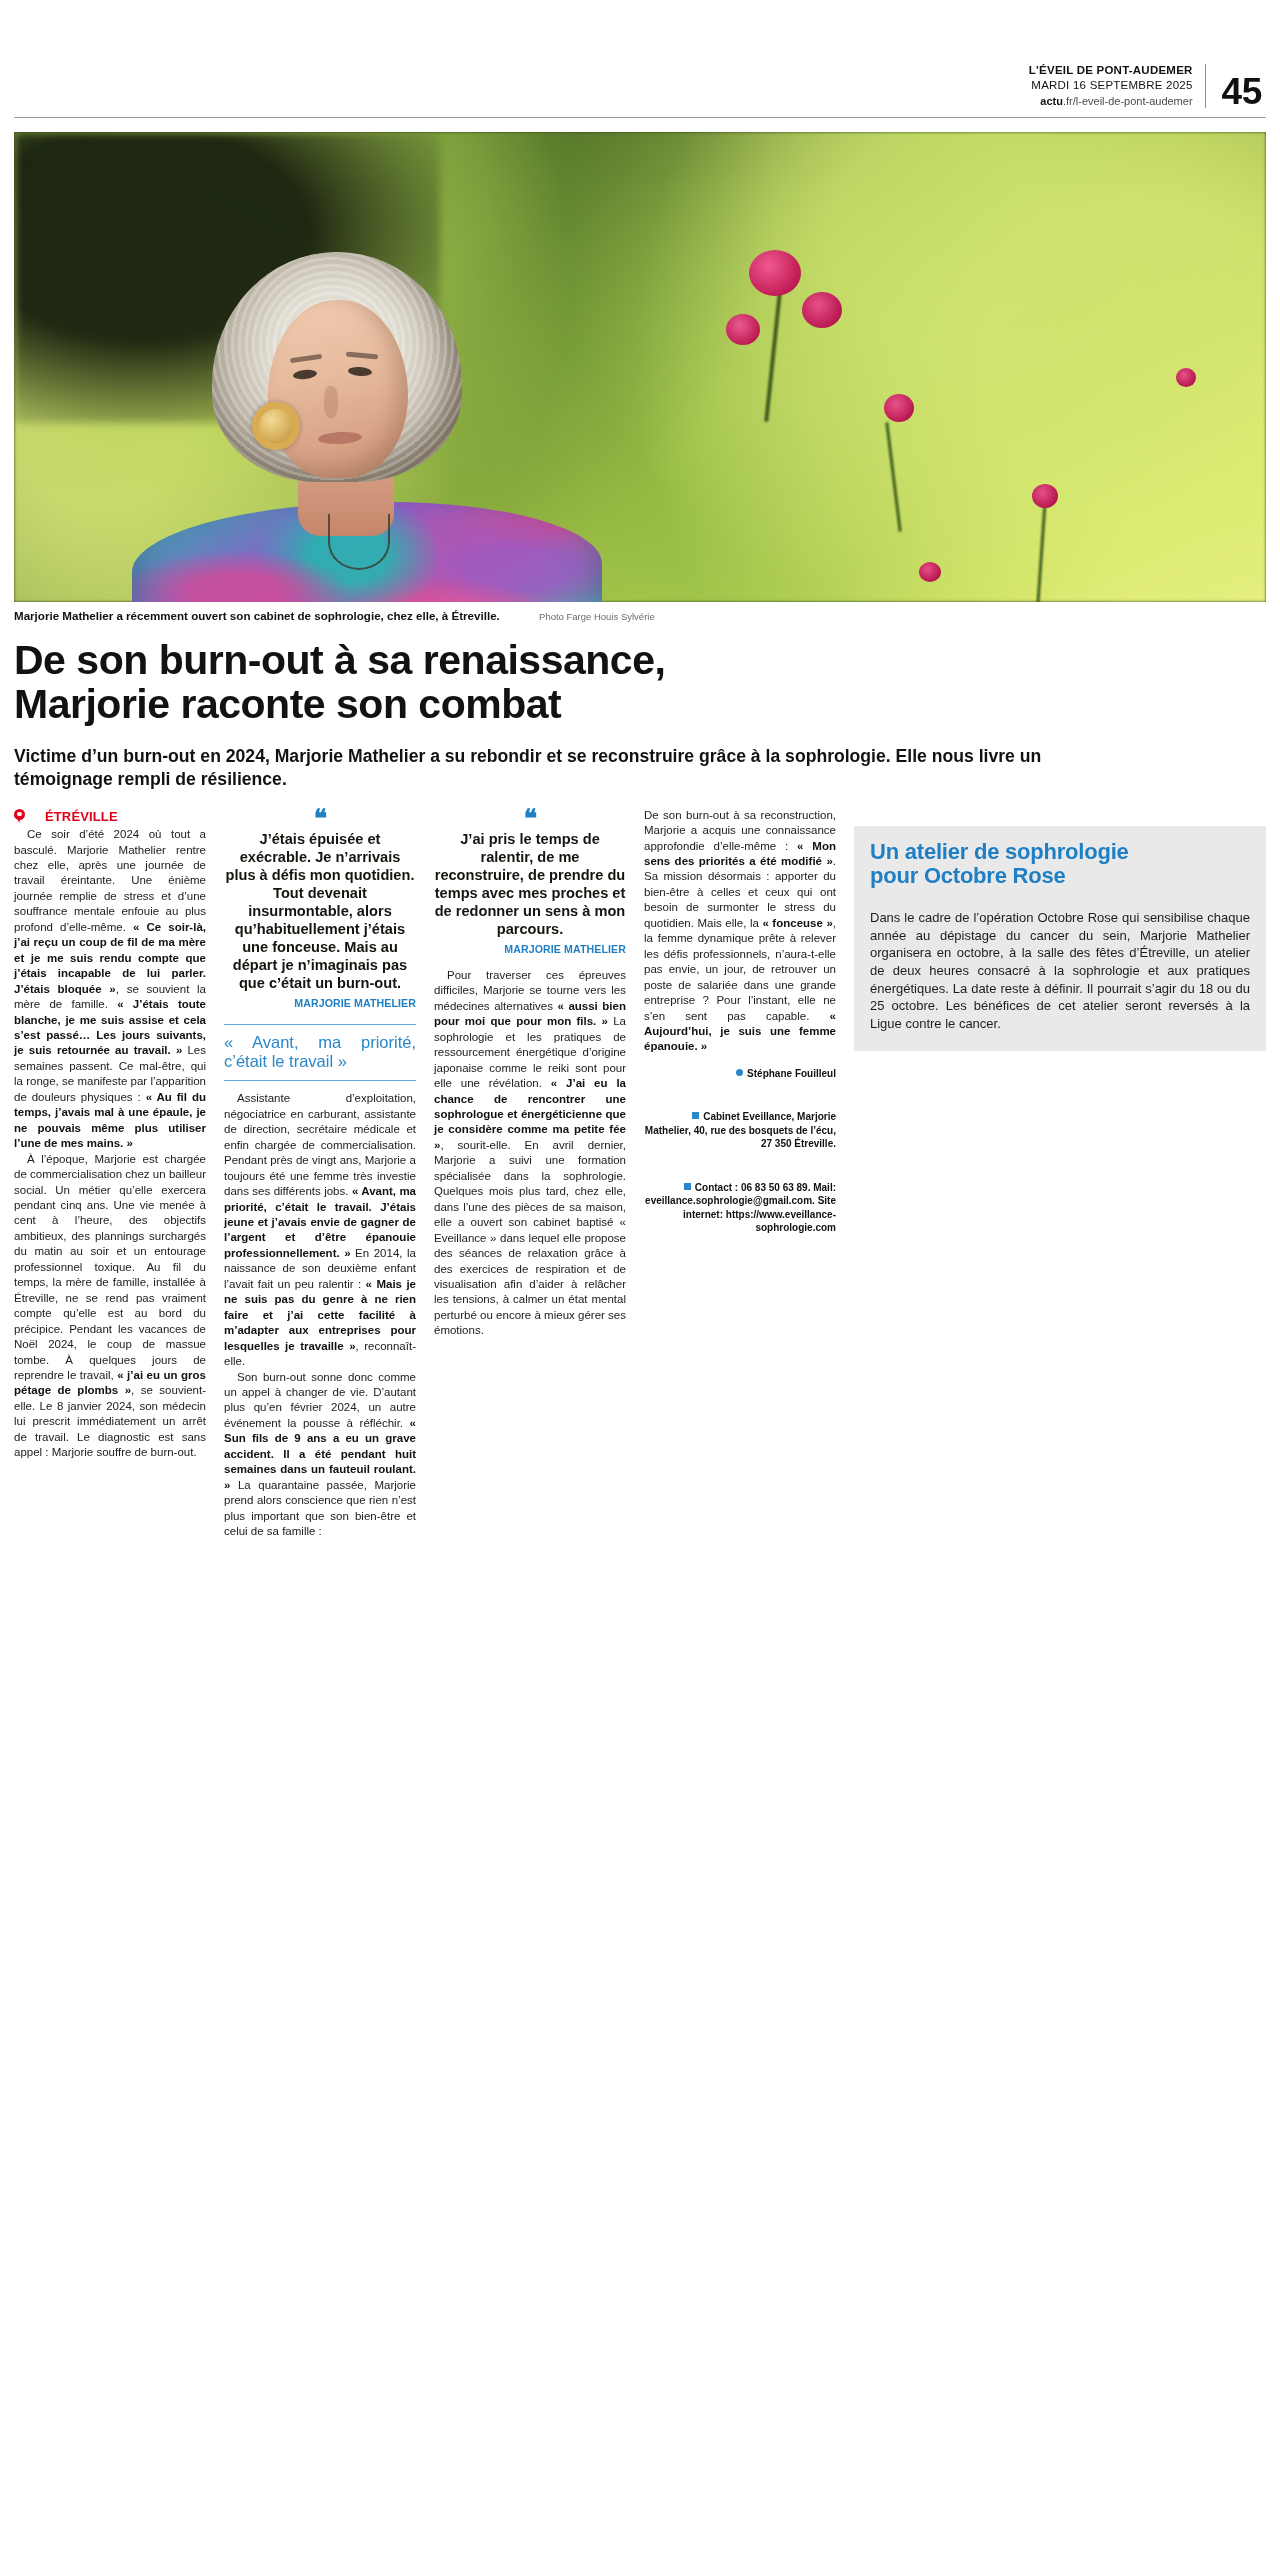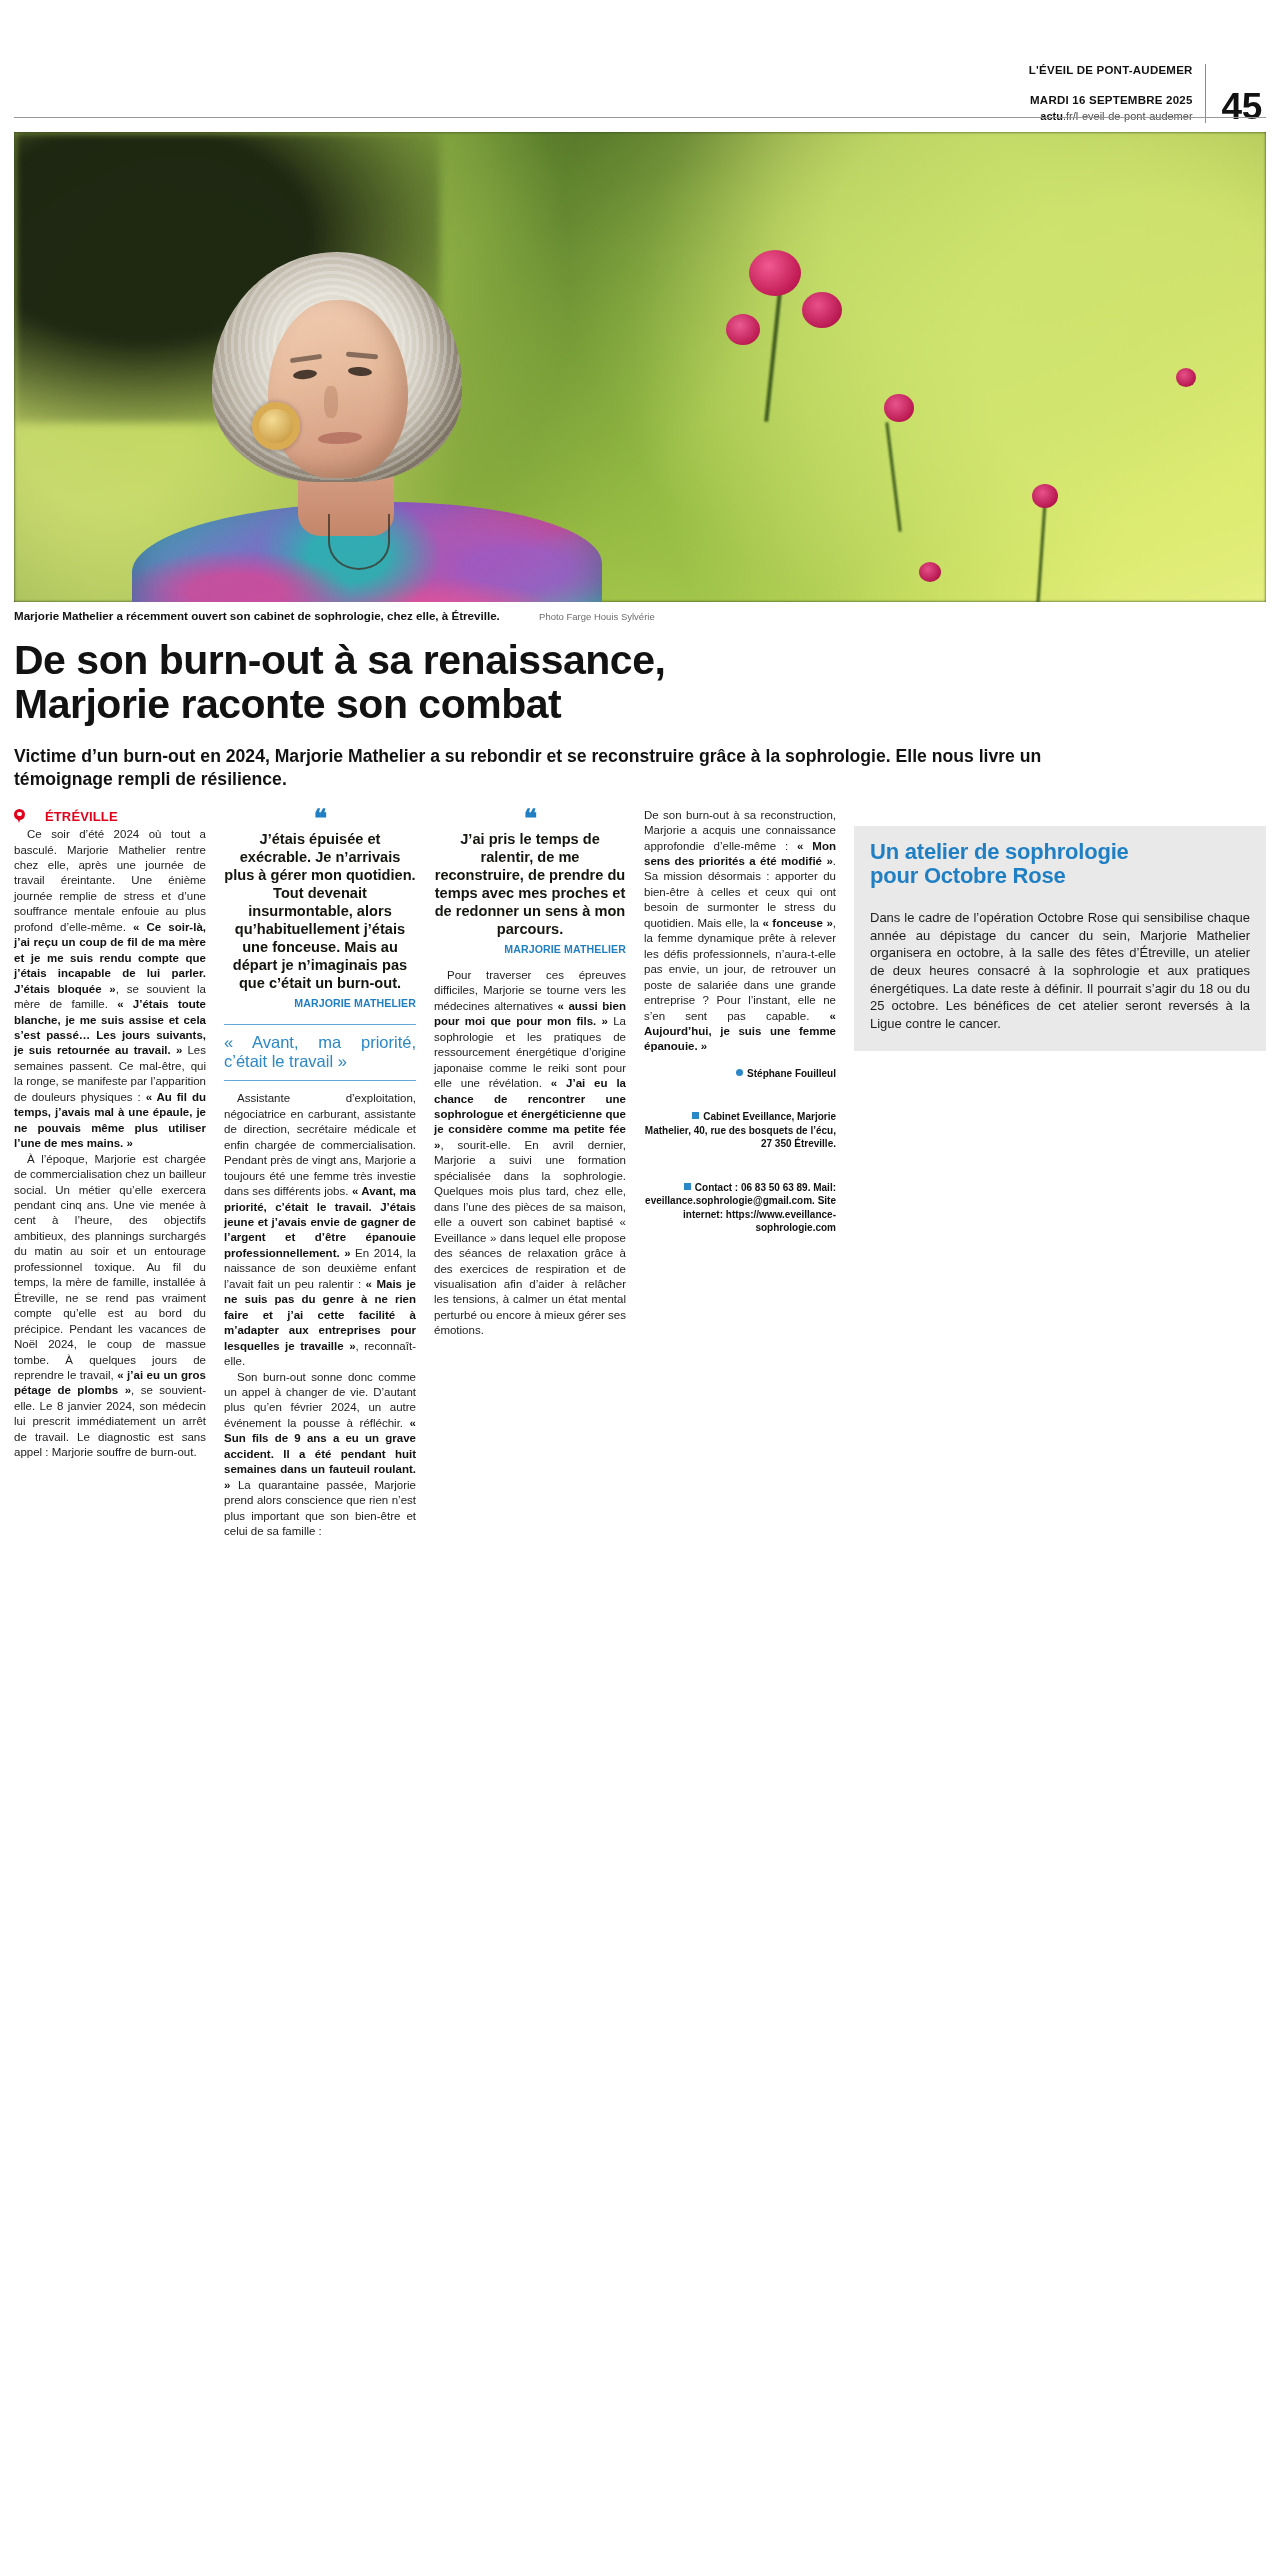--- a/index.html
+++ b/index.html
@@ -42,26 +42,26 @@
   .mh-title{
     font-size:11.5px;
     font-weight:700;
     letter-spacing:.02em;
     color:#111;
     text-transform:uppercase;
     white-space:nowrap;
   }
   .mh-date{
     font-size:11.5px;
-    font-weight:700;
+    font-weight:400;
     letter-spacing:.02em;
     color:#111;
     text-transform:uppercase;
     white-space:nowrap;
-    margin-top:16px;
+    margin-top:1px;
   }
   .mh-url{
     font-size:11px;
     color:#4b4b4b;
     margin-top:3px;
     white-space:nowrap;
   }
   .mh-url b{color:#111;font-weight:700;}
   .mh-rule{
     width:1px;
@@ -422,21 +422,21 @@
             </span>
           <span class="loc-name">ÉTRÉVILLE</span>
         </div>
         <p>Ce soir d’été 2024 où tout a basculé. Marjorie Mathelier rentre chez elle, après une journée de travail éreintante. Une énième journée remplie de stress et d’une souffrance mentale enfouie au plus profond d’elle-même. <b>« Ce soir-là, j’ai reçu un coup de fil de ma mère et je me suis rendu compte que j’étais incapable de lui parler. J’étais bloquée »</b>, se souvient la mère de famille. <b>« J’étais toute blanche, je me suis assise et cela s’est passé… Les jours suivants, je suis retournée au travail. »</b> Les semaines passent. Ce mal-être, qui la ronge, se manifeste par l’apparition de douleurs physiques : <b>« Au fil du temps, j’avais mal à une épaule, je ne pouvais même plus utiliser l’une de mes mains. »</b></p>
         <p>À l’époque, Marjorie est chargée de commercialisation chez un bailleur social. Un métier qu’elle exercera pendant cinq ans. Une vie menée à cent à l’heure, des objectifs ambitieux, des plannings surchargés du matin au soir et un entourage professionnel toxique. Au fil du temps, la mère de famille, installée à Étreville, ne se rend pas vraiment compte qu’elle est au bord du précipice. Pendant les vacances de Noël 2024, le coup de massue tombe. À quelques jours de reprendre le travail, <b>« j’ai eu un gros pétage de plombs »</b>, se souvient-elle. Le 8 janvier 2024, son médecin lui prescrit immédiatement un arrêt de travail. Le diagnostic est sans appel : Marjorie souffre de burn-out.</p>
       </div>
 
       <div class="col">
         <div class="pq">
           <div class="pq-marks">❝</div>
-          <div class="pq-text">J’étais épuisée et exécrable. Je n’arrivais plus à gérer mon quotidien. Tout devenait insurmontable, alors qu’habituellement j’étais une fonceuse. Mais au départ je n’imaginais pas que c’était un burn-out.</div>
+          <div class="pq-text">J’étais épuisée et exécrable. Je n’arrivais plus à défis mon quotidien. Tout devenait insurmontable, alors qu’habituellement j’étais une fonceuse. Mais au départ je n’imaginais pas que c’était un burn-out.</div>
           <div class="pq-attr">MARJORIE MATHELIER</div>
         </div>
         <div class="subhead">
           <div class="subhead-t">« Avant, ma priorité, c’était le travail »</div>
         </div>
         <p>Assistante d’exploitation, négociatrice en carburant, assistante de direction, secrétaire médicale et enfin chargée de commercialisation. Pendant près de vingt ans, Marjorie a toujours été une femme très investie dans ses différents jobs. <b>« Avant, ma priorité, c’était le travail. J’étais jeune et j’avais envie de gagner de l’argent et d’être épanouie professionnellement. »</b> En 2014, la naissance de son deuxième enfant l’avait fait un peu ralentir : <b>« Mais je ne suis pas du genre à ne rien faire et j’ai cette facilité à m’adapter aux entreprises pour lesquelles je travaille »</b>, reconnaît-elle.</p>
         <p>Son burn-out sonne donc comme un appel à changer de vie. D’autant plus qu’en février 2024, un autre événement la pousse à réfléchir. <b>« Sun fils de 9 ans a eu un grave accident. Il a été pendant huit semaines dans un fauteuil roulant. »</b> La quarantaine passée, Marjorie prend alors conscience que rien n’est plus important que son bien-être et celui de sa famille :</p>
       </div>
 
       <div class="col">

